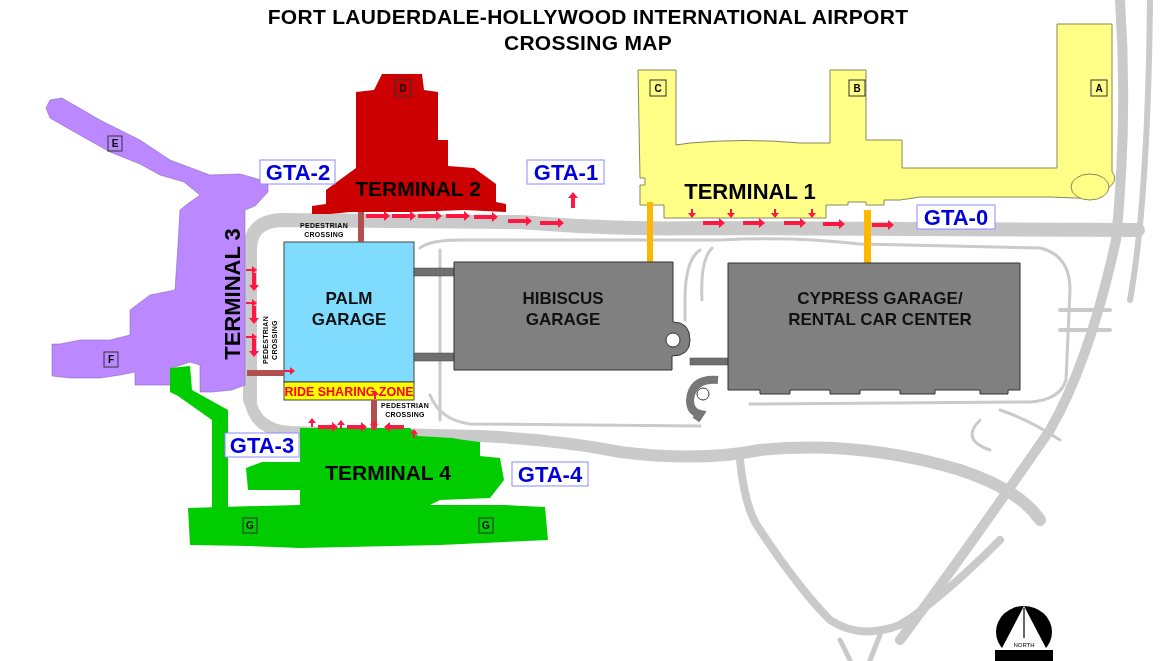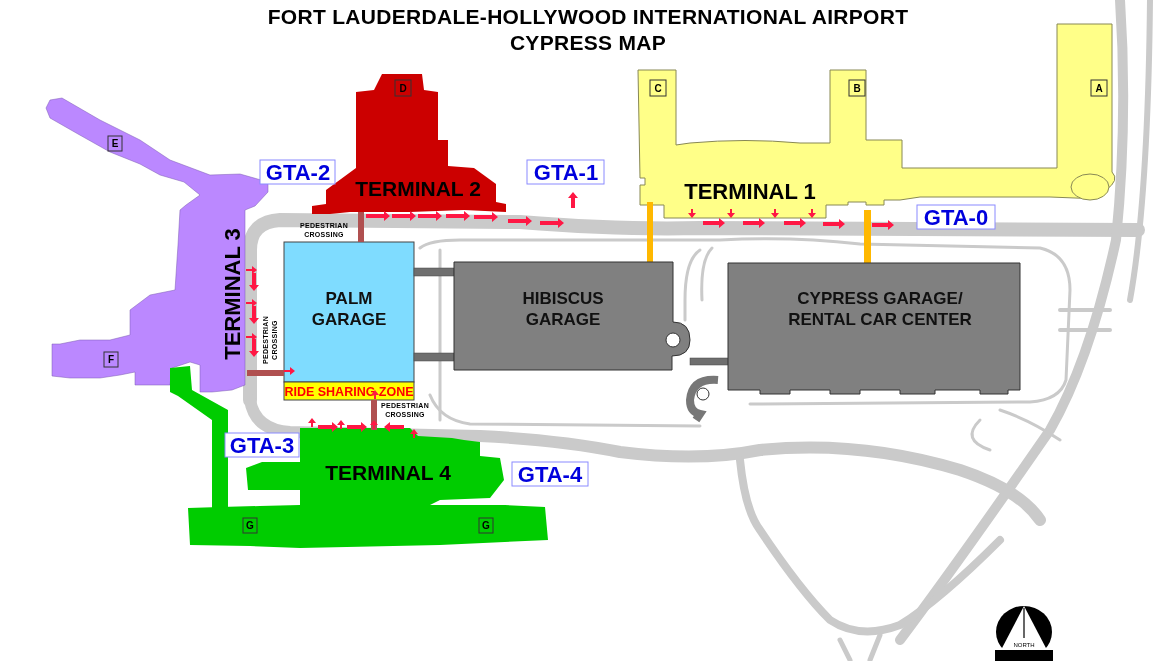--- a/index.html
+++ b/index.html
@@ -16,21 +16,21 @@
   .ped-text { font-family: "Liberation Sans", sans-serif; font-weight: 700; font-size: 7px; fill: #000; letter-spacing: 0.3px; }
   .garage-text { font-family: "Liberation Sans", sans-serif; font-weight: 700; font-size: 17px; fill: #111; }
   .arrow { fill: #ff1744; }
   .north-text { font-family: "Liberation Sans", sans-serif; font-size: 6px; fill: #000; }
 </style>
 </head>
 <body>
 
 <div class="title-block">
   <div class="title-line">FORT LAUDERDALE-HOLLYWOOD INTERNATIONAL AIRPORT</div>
-  <div class="title-line">CYPRESS MAP</div>
+  <div class="title-line">CROSSING MAP</div>
 </div>
 
 <svg class="map" width="1176" height="661" viewBox="0 0 1176 661" xmlns="http://www.w3.org/2000/svg">
 
   <g>
 
     <path class="road" stroke-width="14" d="M 250 400 L 250 250 Q 250 222 280 220 L 520 222 Q 620 230 700 228 L 1138 230"></path>
 
     <path class="road" stroke-width="10" d="M 1120 0 Q 1128 120 1116 240 Q 1090 360 1050 430 Q 960 560 900 640"></path>
     <path class="road" stroke-width="6" d="M 1150 0 Q 1148 200 1130 300"></path>

